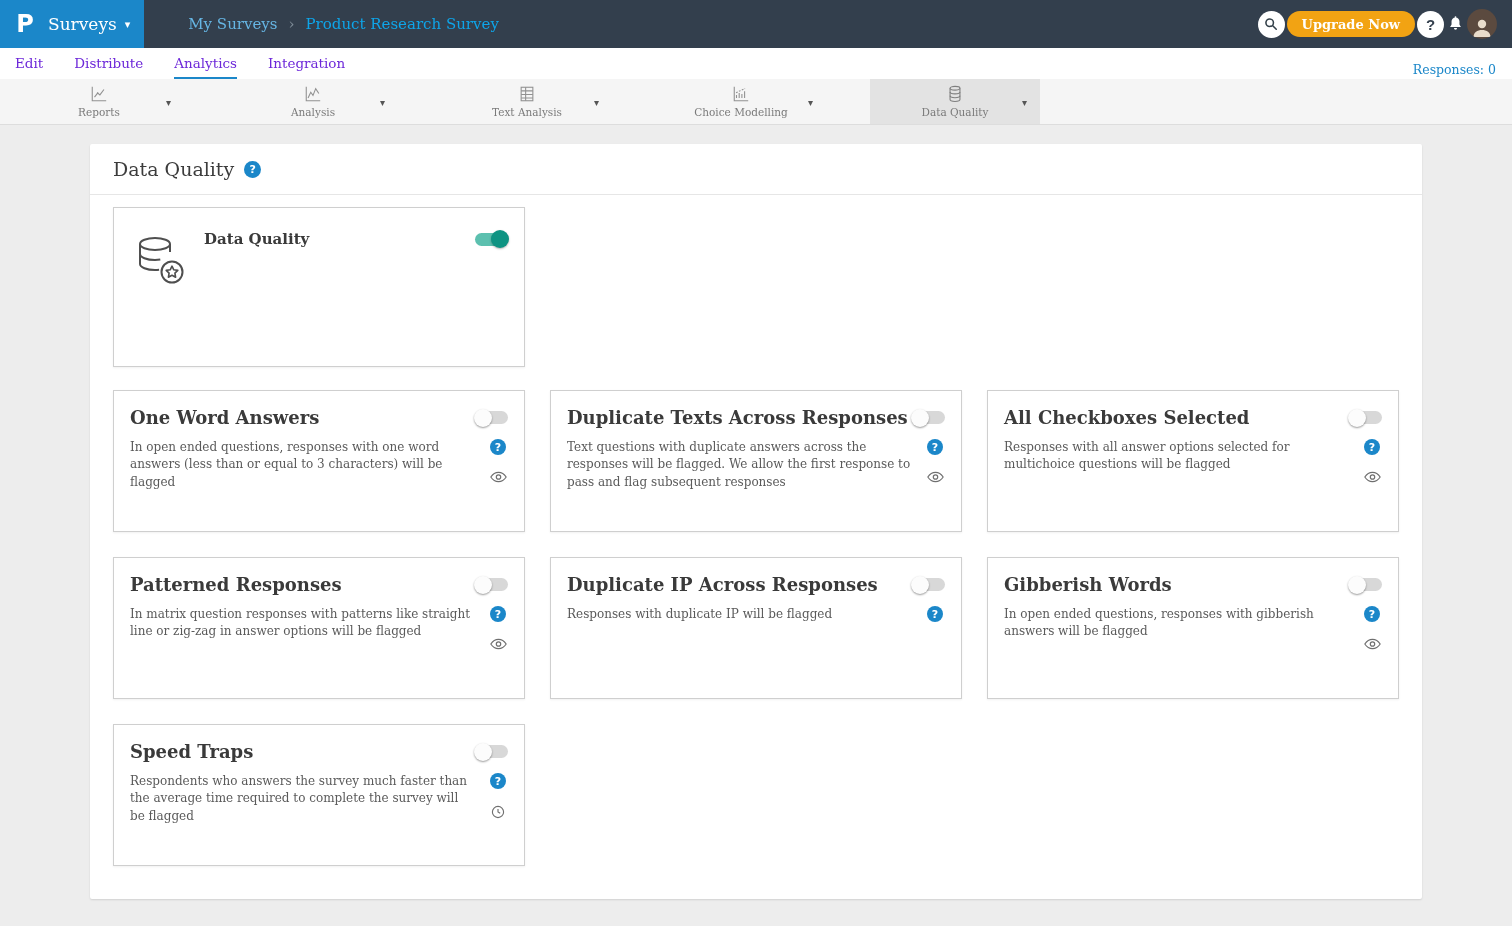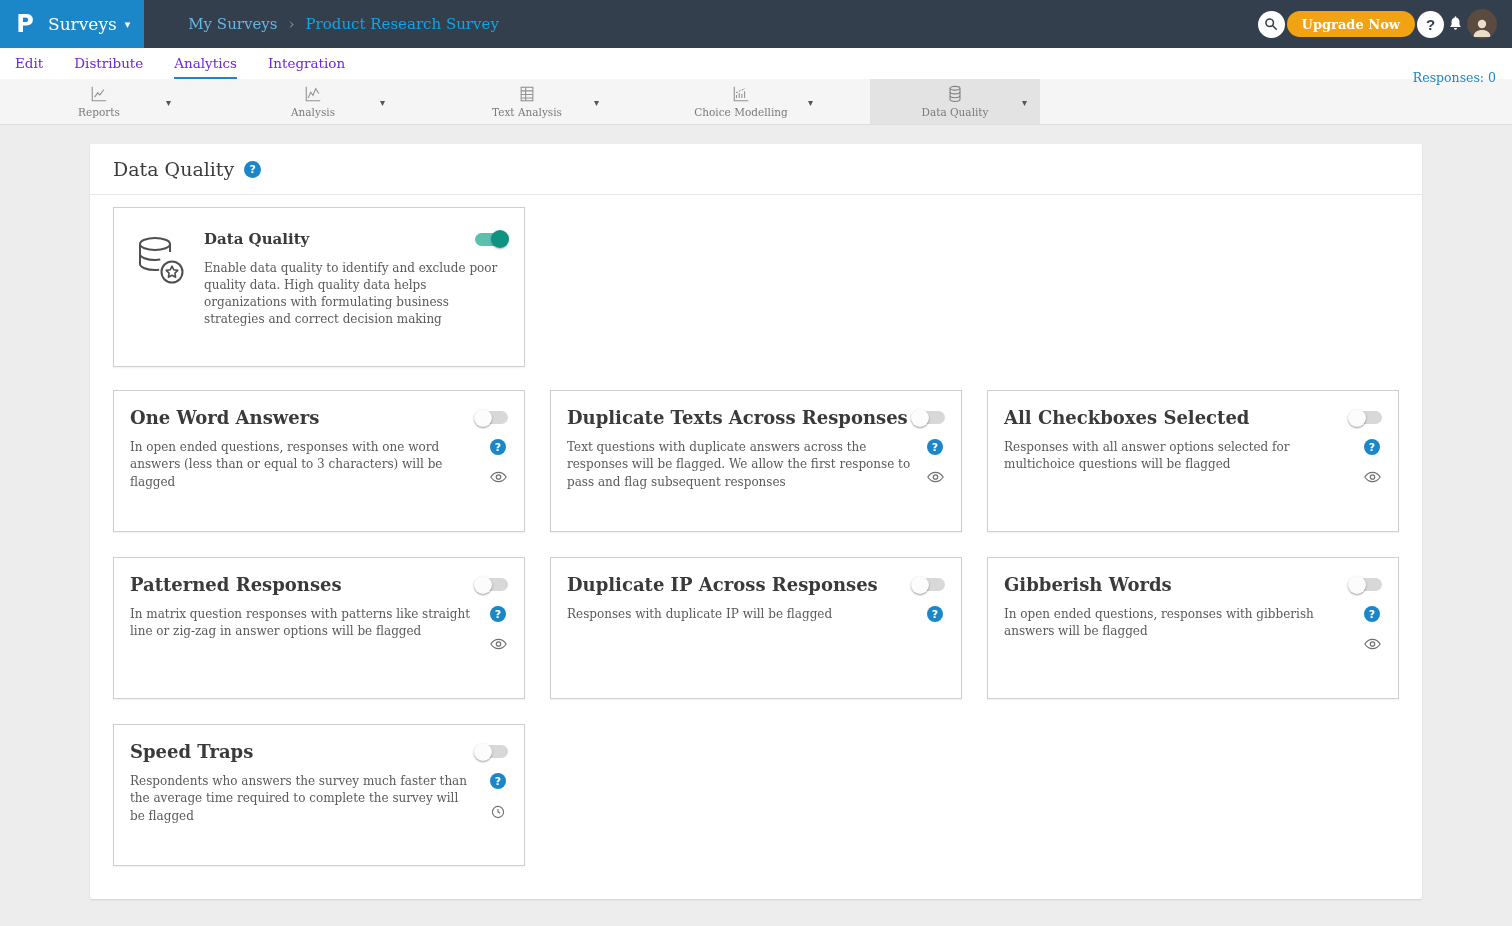--- a/index.html
+++ b/index.html
@@ -30,21 +30,21 @@
   .bell-btn { background:none; border:none; cursor:pointer; display:flex; }
   .avatar { width:30px; height:30px; border-radius:50%; background:#5b4a3f; overflow:hidden;
     display:flex; align-items:flex-end; justify-content:center; cursor:pointer; }
 
   
   .navbar { height:31px; background:#ffffff; display:flex; align-items:stretch;
     padding-left:15px; position:relative; }
   .nav-tab { display:flex; align-items:center; margin-right:31px; font-size:13.5px;
     color:#6d28d9; cursor:pointer; border-bottom:2px solid transparent; padding-top:1px; }
   .nav-tab.active { border-bottom-color:#1b87c9; }
-  .responses { position:absolute; right:16px; top:14px; height:100%; display:flex;
+  .responses { position:absolute; right:16px; top:6px; height:100%; display:flex;
     align-items:center; color:#1b87c9; font-size:12.5px; cursor:pointer; }
 
   
   .toolbar { height:46px; background:#f5f5f5; border-bottom:1px solid #ddd;
     display:flex; padding-left:14px;gap:44px; }
   .tool-item { width:170px; display:flex; flex-direction:column; align-items:center;
     justify-content:center; gap:3px; position:relative; cursor:pointer; }
   .tool-item.active { background:#e3e3e3; }
   .tool-label { font-size:10.5px; color:#7a7a7a; }
   .tool-caret { position:absolute; right:13px; top:50%; transform:translateY(-50%);
@@ -237,21 +237,20 @@
             </g>
           </svg>
         </div>
         <div class="feature-main">
           <div class="feature-head">
             <span class="feature-title">Data Quality</span>
             <span class="switch on">
                 <span class="knob"></span>
               </span>
           </div>
-          <p class="feature-desc">Enable data quality to identify and exclude poor quality data. High quality data helps organizations with formulating business strategies and correct decision making</p>
         </div>
       </div>
 
       <div class="cards-grid">
   <div class="card">
     <div class="card-head">
       <h3 class="card-title">One Word Answers</h3>
       <span class="switch">
                 <span class="knob"></span>
               </span>

